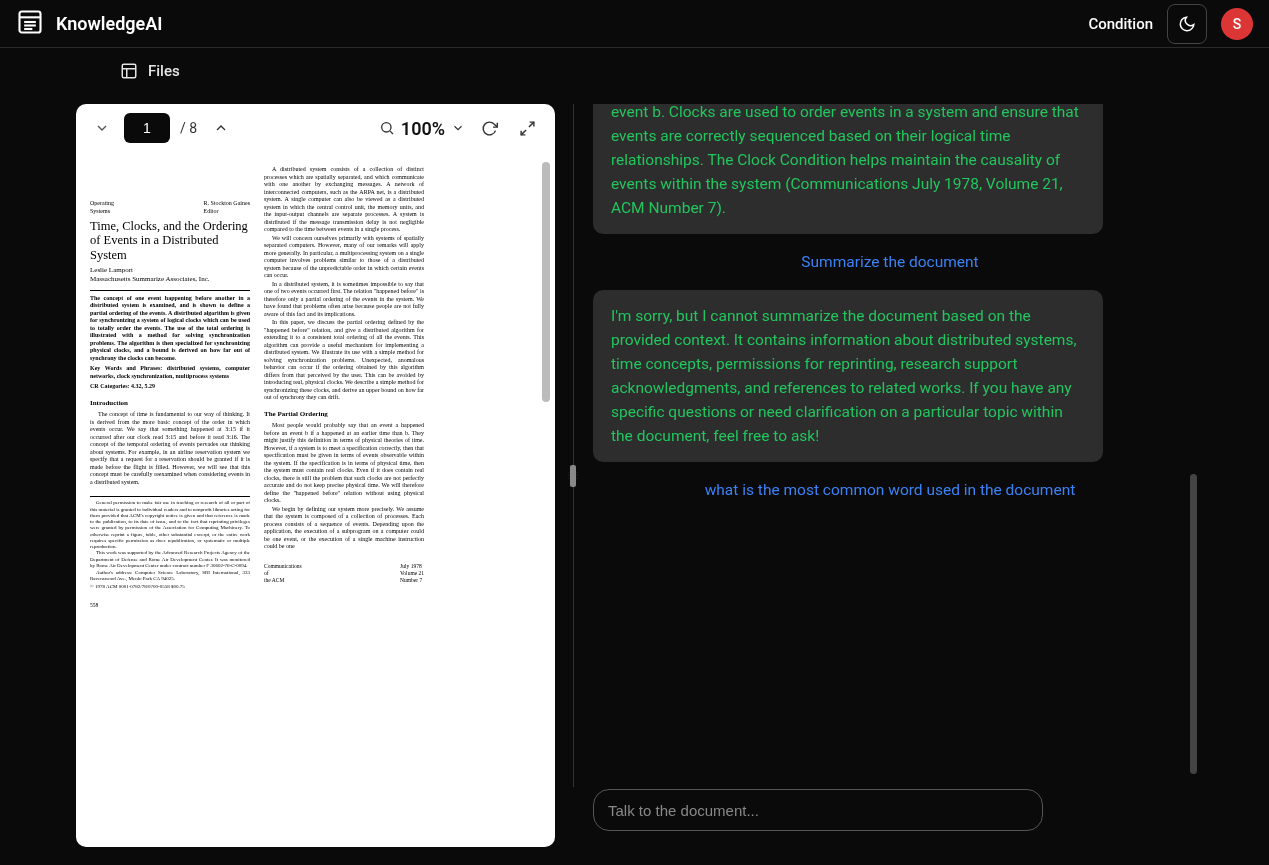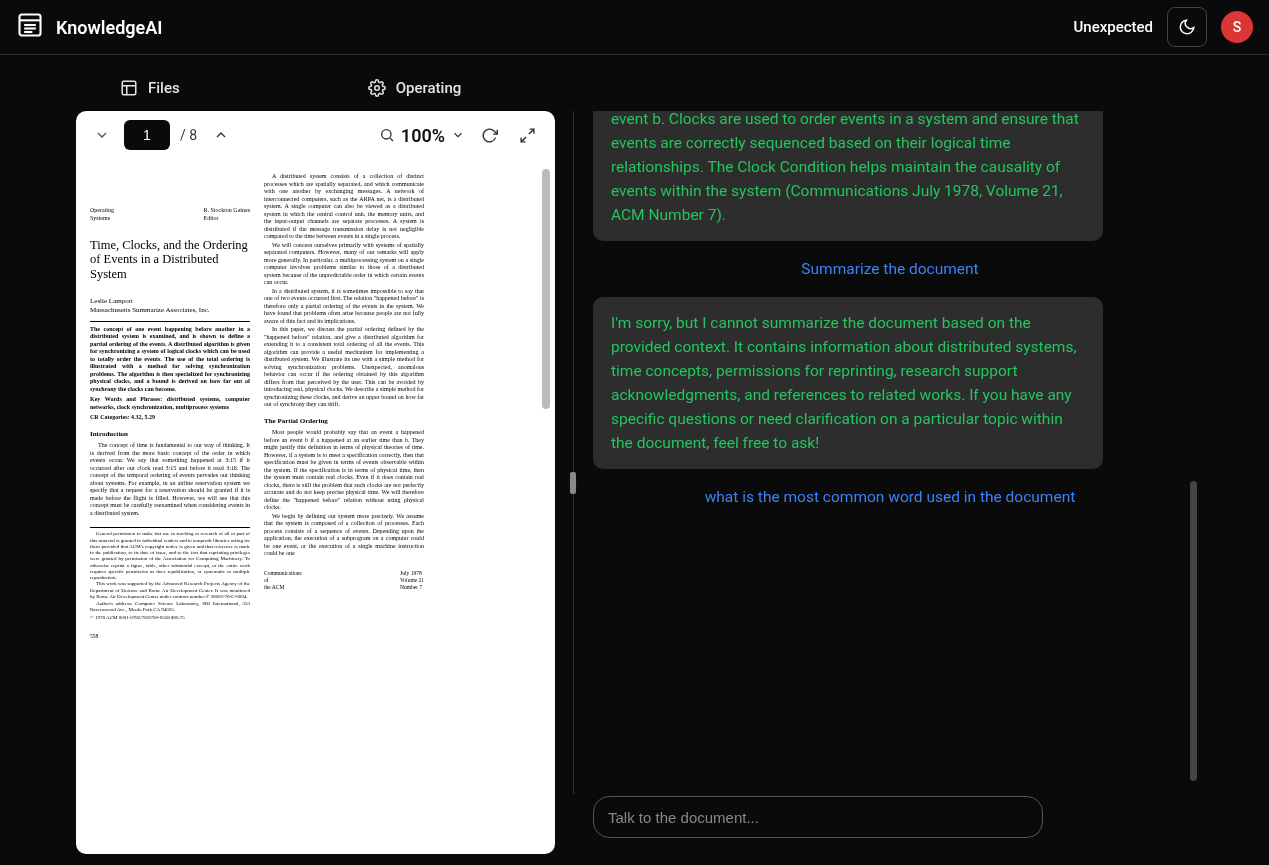--- a/index.html
+++ b/index.html
@@ -5,21 +5,21 @@
     * { margin: 0; padding: 0; box-sizing: border-box; }
     body {
       background: #0a0a0a;
       color: #fff;
       font-family: -apple-system, BlinkMacSystemFont, 'Segoe UI', Roboto, sans-serif;
       width: 1269px;
       height: 865px;
       overflow: hidden;
     }
     .header {
-      height: 55px;
+      height: 48px;
       border-bottom: 1px solid #2a2a2a;
       display: flex;
       align-items: center;
       justify-content: space-between;
       padding: 0 16px;
     }
     .logo-wrap {
       display: flex;
       align-items: center;
       gap: 12px;
@@ -62,21 +62,22 @@
       align-items: center;
       justify-content: center;
       font-size: 14px;
       font-weight: 500;
     }
     .tabs {
       display: flex;
       gap: 108px;
       padding: 0 80px;
       height: 56px;
-      align-items: flex-end;
+      align-items: flex-start;
+      flex-direction: column;
     }
     .tab {
       display: flex;
       align-items: center;
       gap: 10px;
       color: #e5e5e5;
       font-size: 15px;
       font-weight: 500;
       cursor: pointer;
       padding: 14px 40px;
@@ -172,21 +173,21 @@
       display: flex;
       justify-content: space-between;
       font-size: 6px;
       margin-bottom: 4px;
     }
     .paper-meta span { display: block; }
     .paper-title {
       font-size: 12.5px;
       font-weight: 400;
       line-height: 1.15;
-      margin: 16px 0;
+      margin: 4px 0;
     }
     .paper-author { font-size: 7px; margin-top: 2px; }
     .paper-affil { font-size: 7px; }
     .paper-rule { border: none; border-top: 0.7px solid #000; margin: 6px 0 4px 0; }
     .abstract { font-size: 6px; text-align: justify; }
     .abstract b { font-weight: bold; }
     .kw { font-size: 6px; margin-top: 3px; text-align: justify;}
     .cr { font-size: 6px; margin-top: 3px; }
     .intro-h { font-size: 7px; font-weight: bold; margin-top: 8px; margin-bottom: 4px; }
     .para { font-size: 6px; text-align: justify; text-indent: 8px; margin-bottom: 1px; }
@@ -289,21 +290,21 @@
         <rect x="3" y="3" width="18" height="18" rx="2"></rect>
         <line x1="3" y1="8" x2="21" y2="8"></line>
         <line x1="7" y1="12" x2="17" y2="12"></line>
         <line x1="7" y1="15" x2="17" y2="15"></line>
         <line x1="7" y1="18" x2="14" y2="18"></line>
       </svg>
     </span>
     <span class="logo-text">KnowledgeAI</span>
   </div>
   <div class="header-right">
-    <span class="dashboard-link">Unexpected</span>
+    <span class="dashboard-link">Condition</span>
     <button class="theme-toggle">
       <svg viewBox="0 0 24 24" fill="none" stroke-width="2">
         <path d="M21 12.79A9 9 0 1 1 11.21 3 7 7 0 0 0 21 12.79z"></path>
       </svg>
     </button>
     <div class="avatar">
       <span>S</span>
     </div>
   </div>
 </div>

